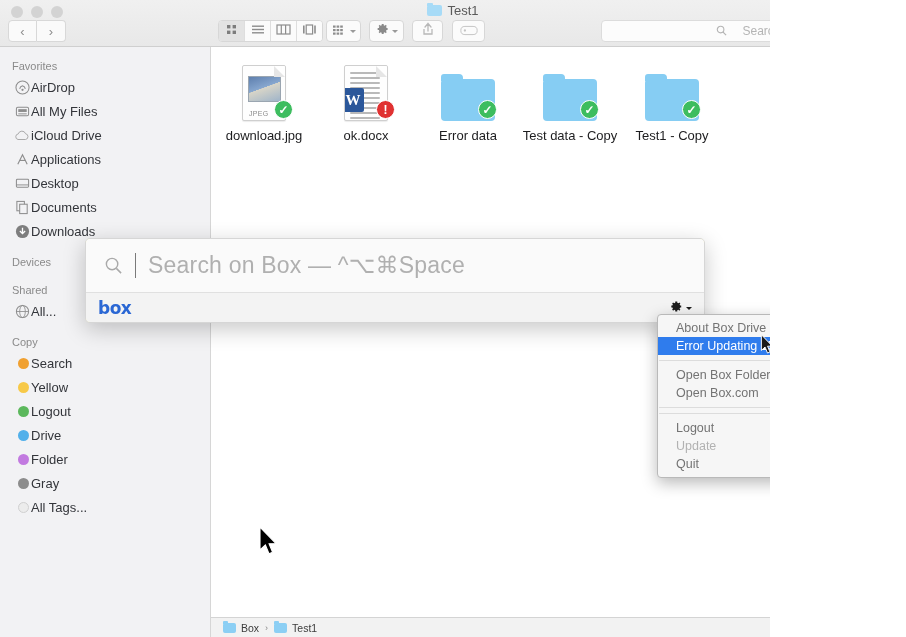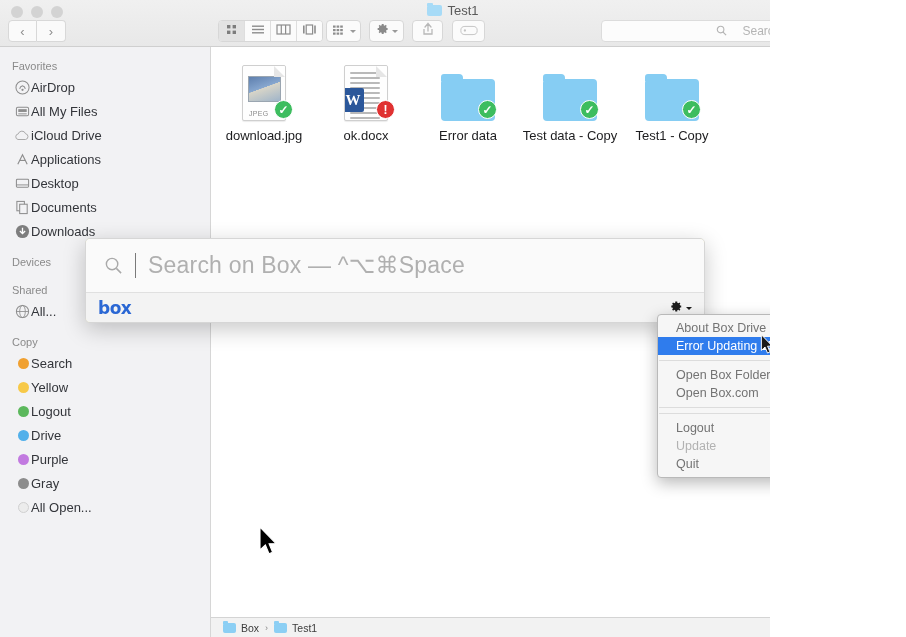--- a/index.html
+++ b/index.html
@@ -583,33 +583,33 @@
     <div class="sb-item">
       <span class="sb-ico">
           <span class="tagdot" style="background:#52b0ea"></span>
         </span>
       <span>Drive</span>
     </div>
     <div class="sb-item">
       <span class="sb-ico">
           <span class="tagdot" style="background:#c27ae0"></span>
         </span>
-      <span>Purple</span>
+      <span>Folder</span>
     </div>
     <div class="sb-item">
       <span class="sb-ico">
           <span class="tagdot" style="background:#8c8c8c"></span>
         </span>
       <span>Gray</span>
     </div>
     <div class="sb-item">
       <span class="sb-ico">
           <span class="tagdot" style="background:#ececec;border:1px solid #d0d0d0;box-sizing:border-box"></span>
         </span>
-      <span>All Open...</span>
+      <span>All Tags...</span>
     </div>
   </div>
 
   <div class="content">
     <div class="filegrid">
 
       <div class="fileitem">
         <div class="file-ico-wrap">
           <div class="doc">
             <div class="jpeg-thumb"></div>

